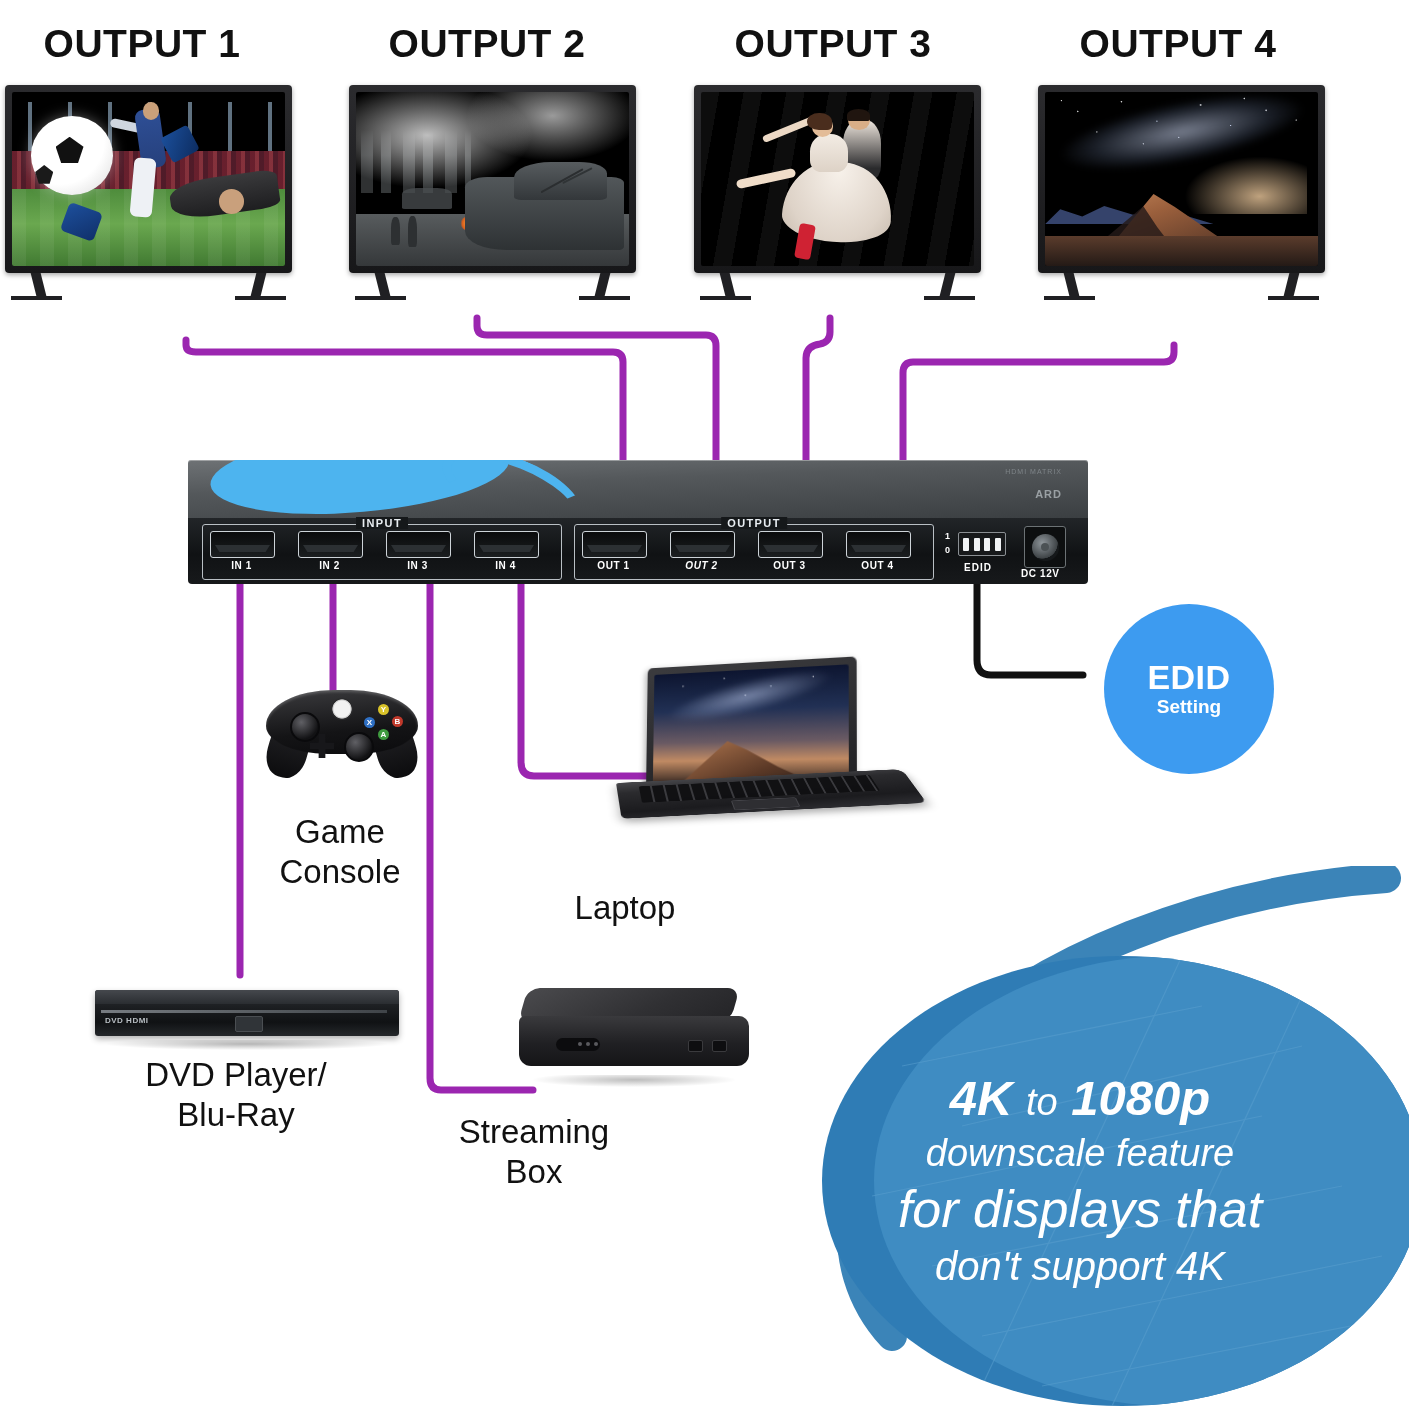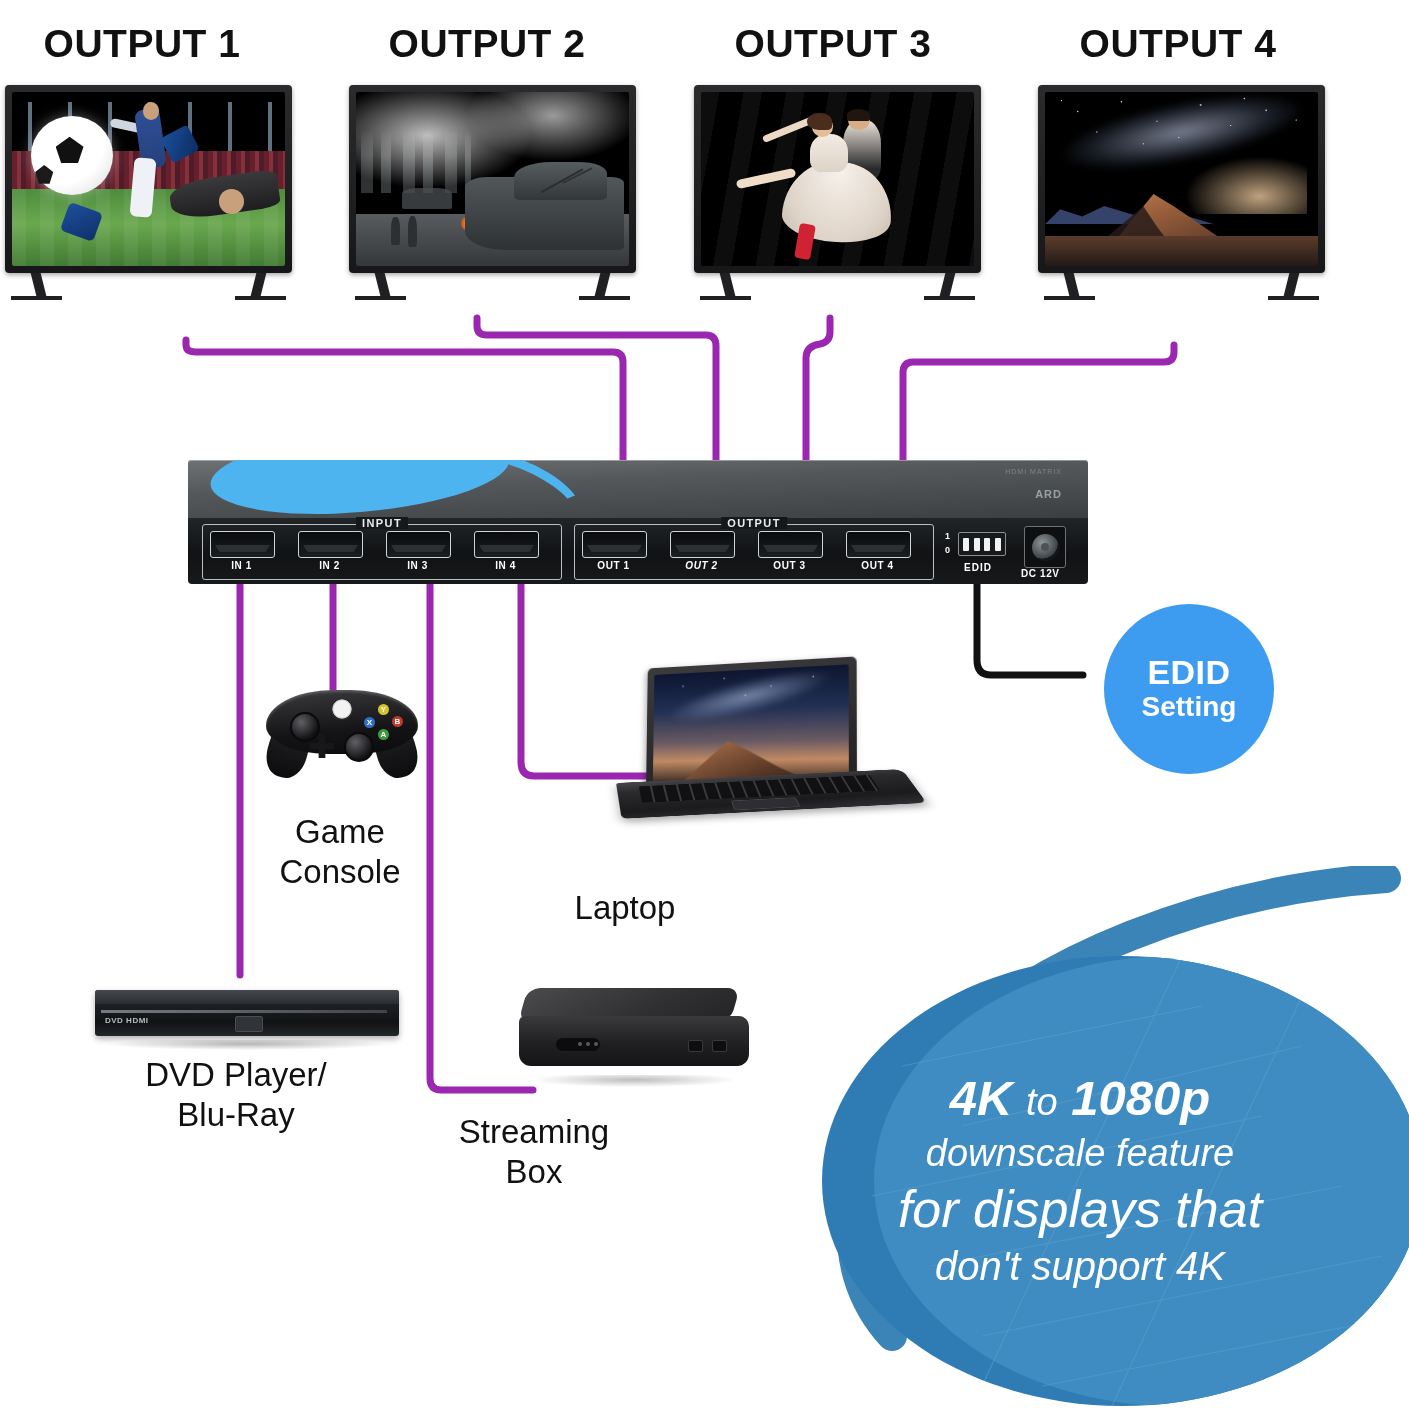--- a/index.html
+++ b/index.html
@@ -201,21 +201,21 @@
 
   
   #cables{position:absolute;left:0;top:0;width:1409px;height:1409px;
           pointer-events:none;}
 
   
   #edid-badge{position:absolute;border-radius:50%;
      background:#3d9bf0;display:flex;flex-direction:column;
      align-items:center;justify-content:center;color:#fff;}
   #edid-badge .b1{font-size:34px;font-weight:700;letter-spacing:.5px;line-height:1.05;}
-  #edid-badge .b2{font-size:28px;font-weight:700;line-height:1.15;}
+  #edid-badge .b2{font-size:19px;font-weight:700;line-height:1.15;}
 
   
   .cap{position:absolute;font-size:33px;color:#111;text-align:center;
        line-height:1.2;}
 
   
   
   #gamepad{position:absolute;}
   #gamepad .shell{position:absolute;left:0;top:14px;width:100%;height:64px;
      background:linear-gradient(175deg,#3b3b3e,#141416 62%,#0b0b0d);

